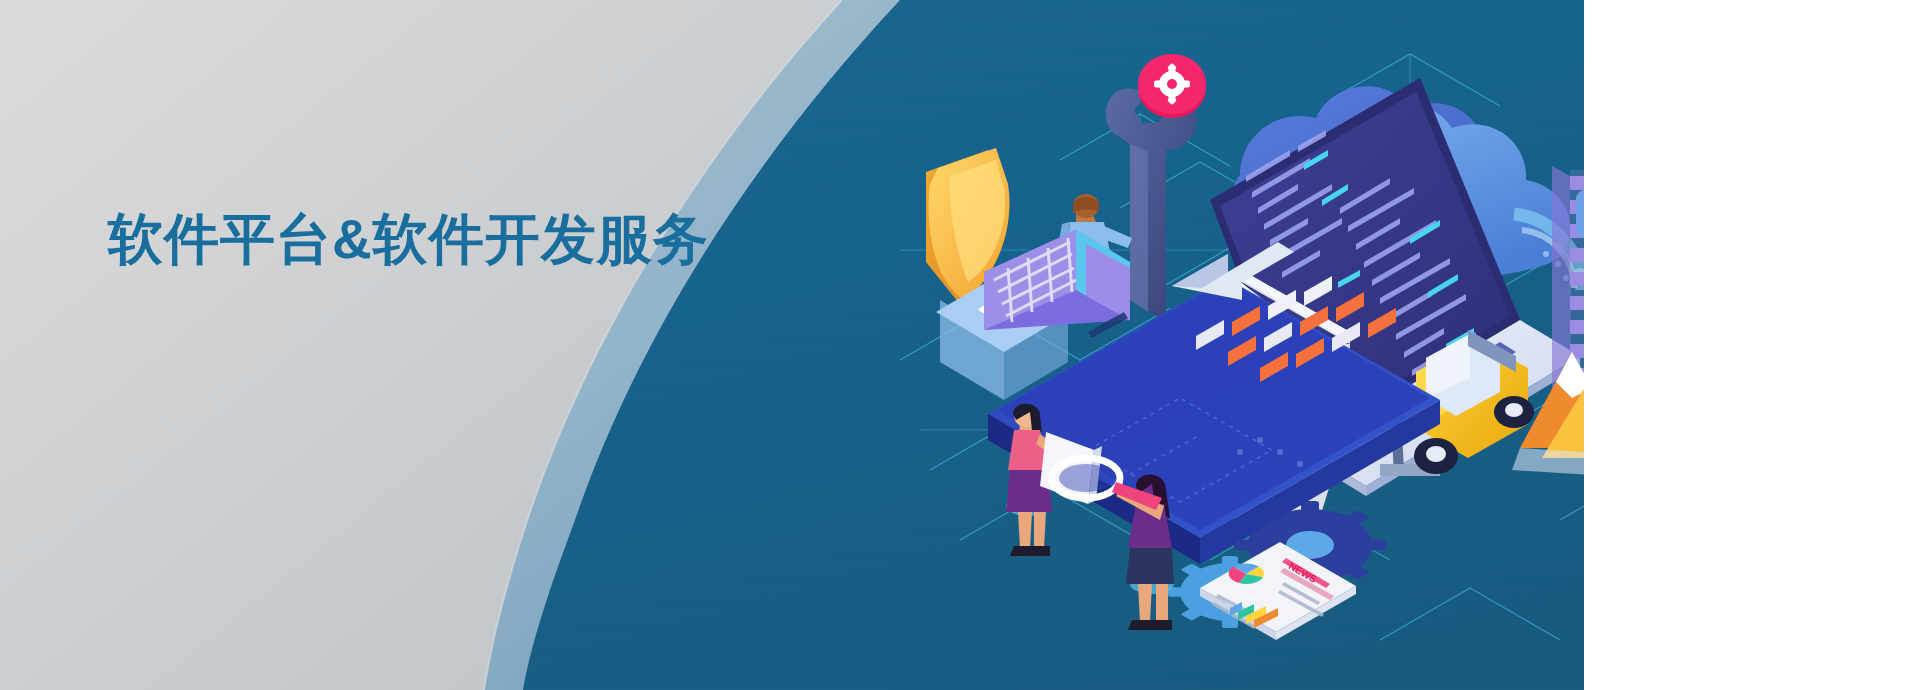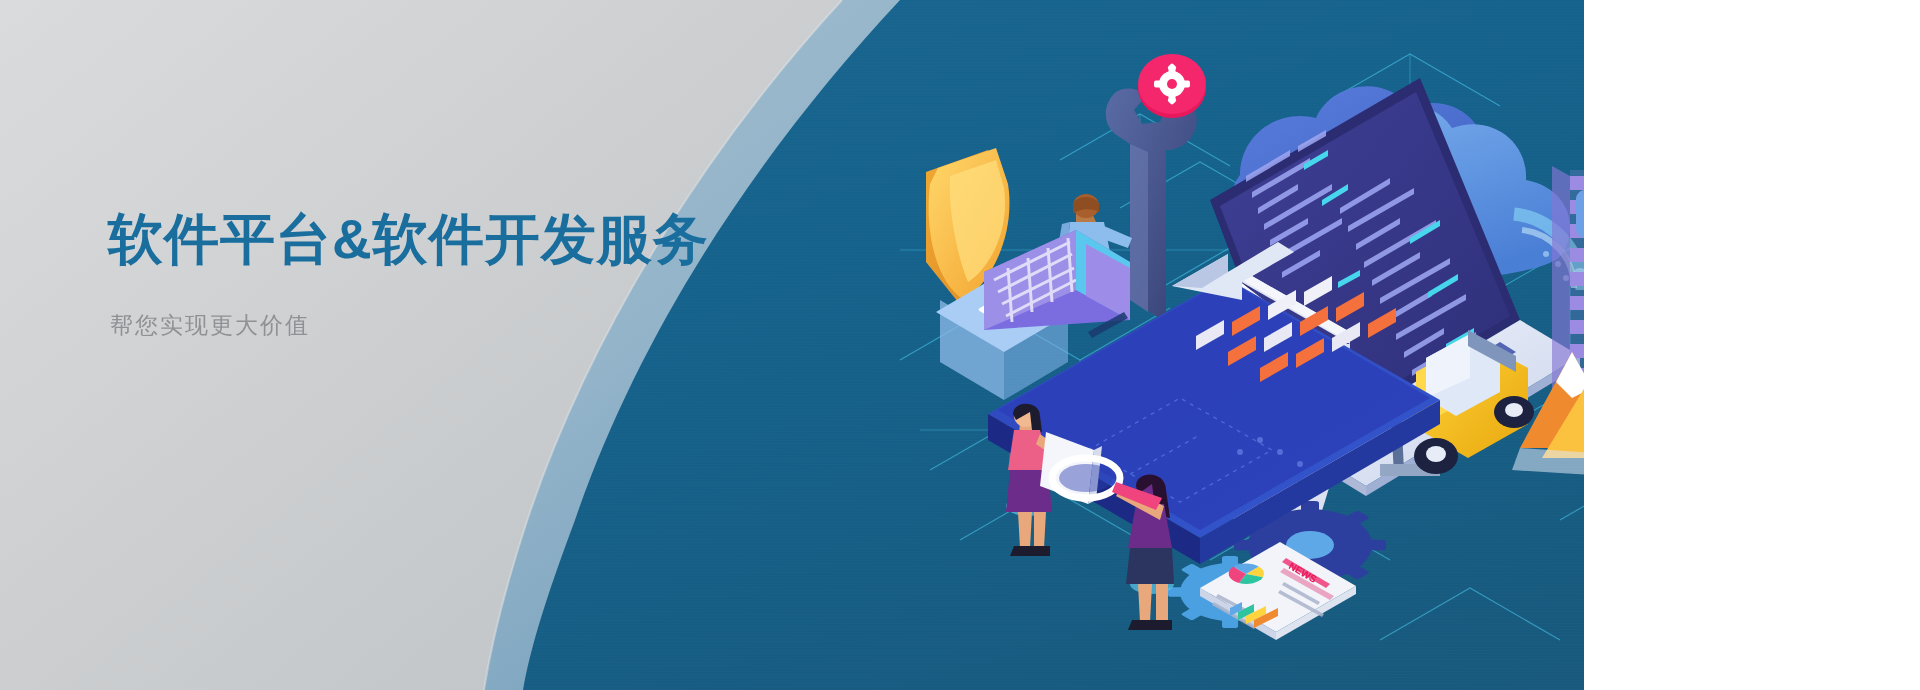--- a/index.html
+++ b/index.html
@@ -113,21 +113,20 @@
       <path d="M0,0 L900,0 C760,150 640,330 575,520 C545,600 530,650 523,690 L0,690 Z" fill="url(#blueBand)" opacity=".85"></path>
 
       <path d="M0,0 L842,0 C706,148 592,330 530,512 C502,596 490,652 484,690 L0,690 Z" fill="url(#grayGrad)"></path>
 
       <path d="M842,0 C706,148 592,330 530,512 C502,596 490,652 484,690" fill="none" stroke="#e3e5e7" stroke-width="2" opacity=".5"></path>
     </svg>
   </div>
 
   <div class="text-block">
     <h1 class="headline">软件平台&amp;软件开发服务</h1>
-    <div class="subtitle">帮您实现更大价值</div>
   </div>
 
   <div class="illustration">
     <svg width="1040" height="690" viewBox="0 0 1040 690">
       <defs>
         <linearGradient id="gShield" x1="0" y1="0" x2="1" y2="1">
           <stop offset="0%" stop-color="#ffd86b"></stop>
             <stop offset="100%" stop-color="#f2a22e"></stop>
         </linearGradient>
         <linearGradient id="gShieldD" x1="0" y1="0" x2="1" y2="1">

